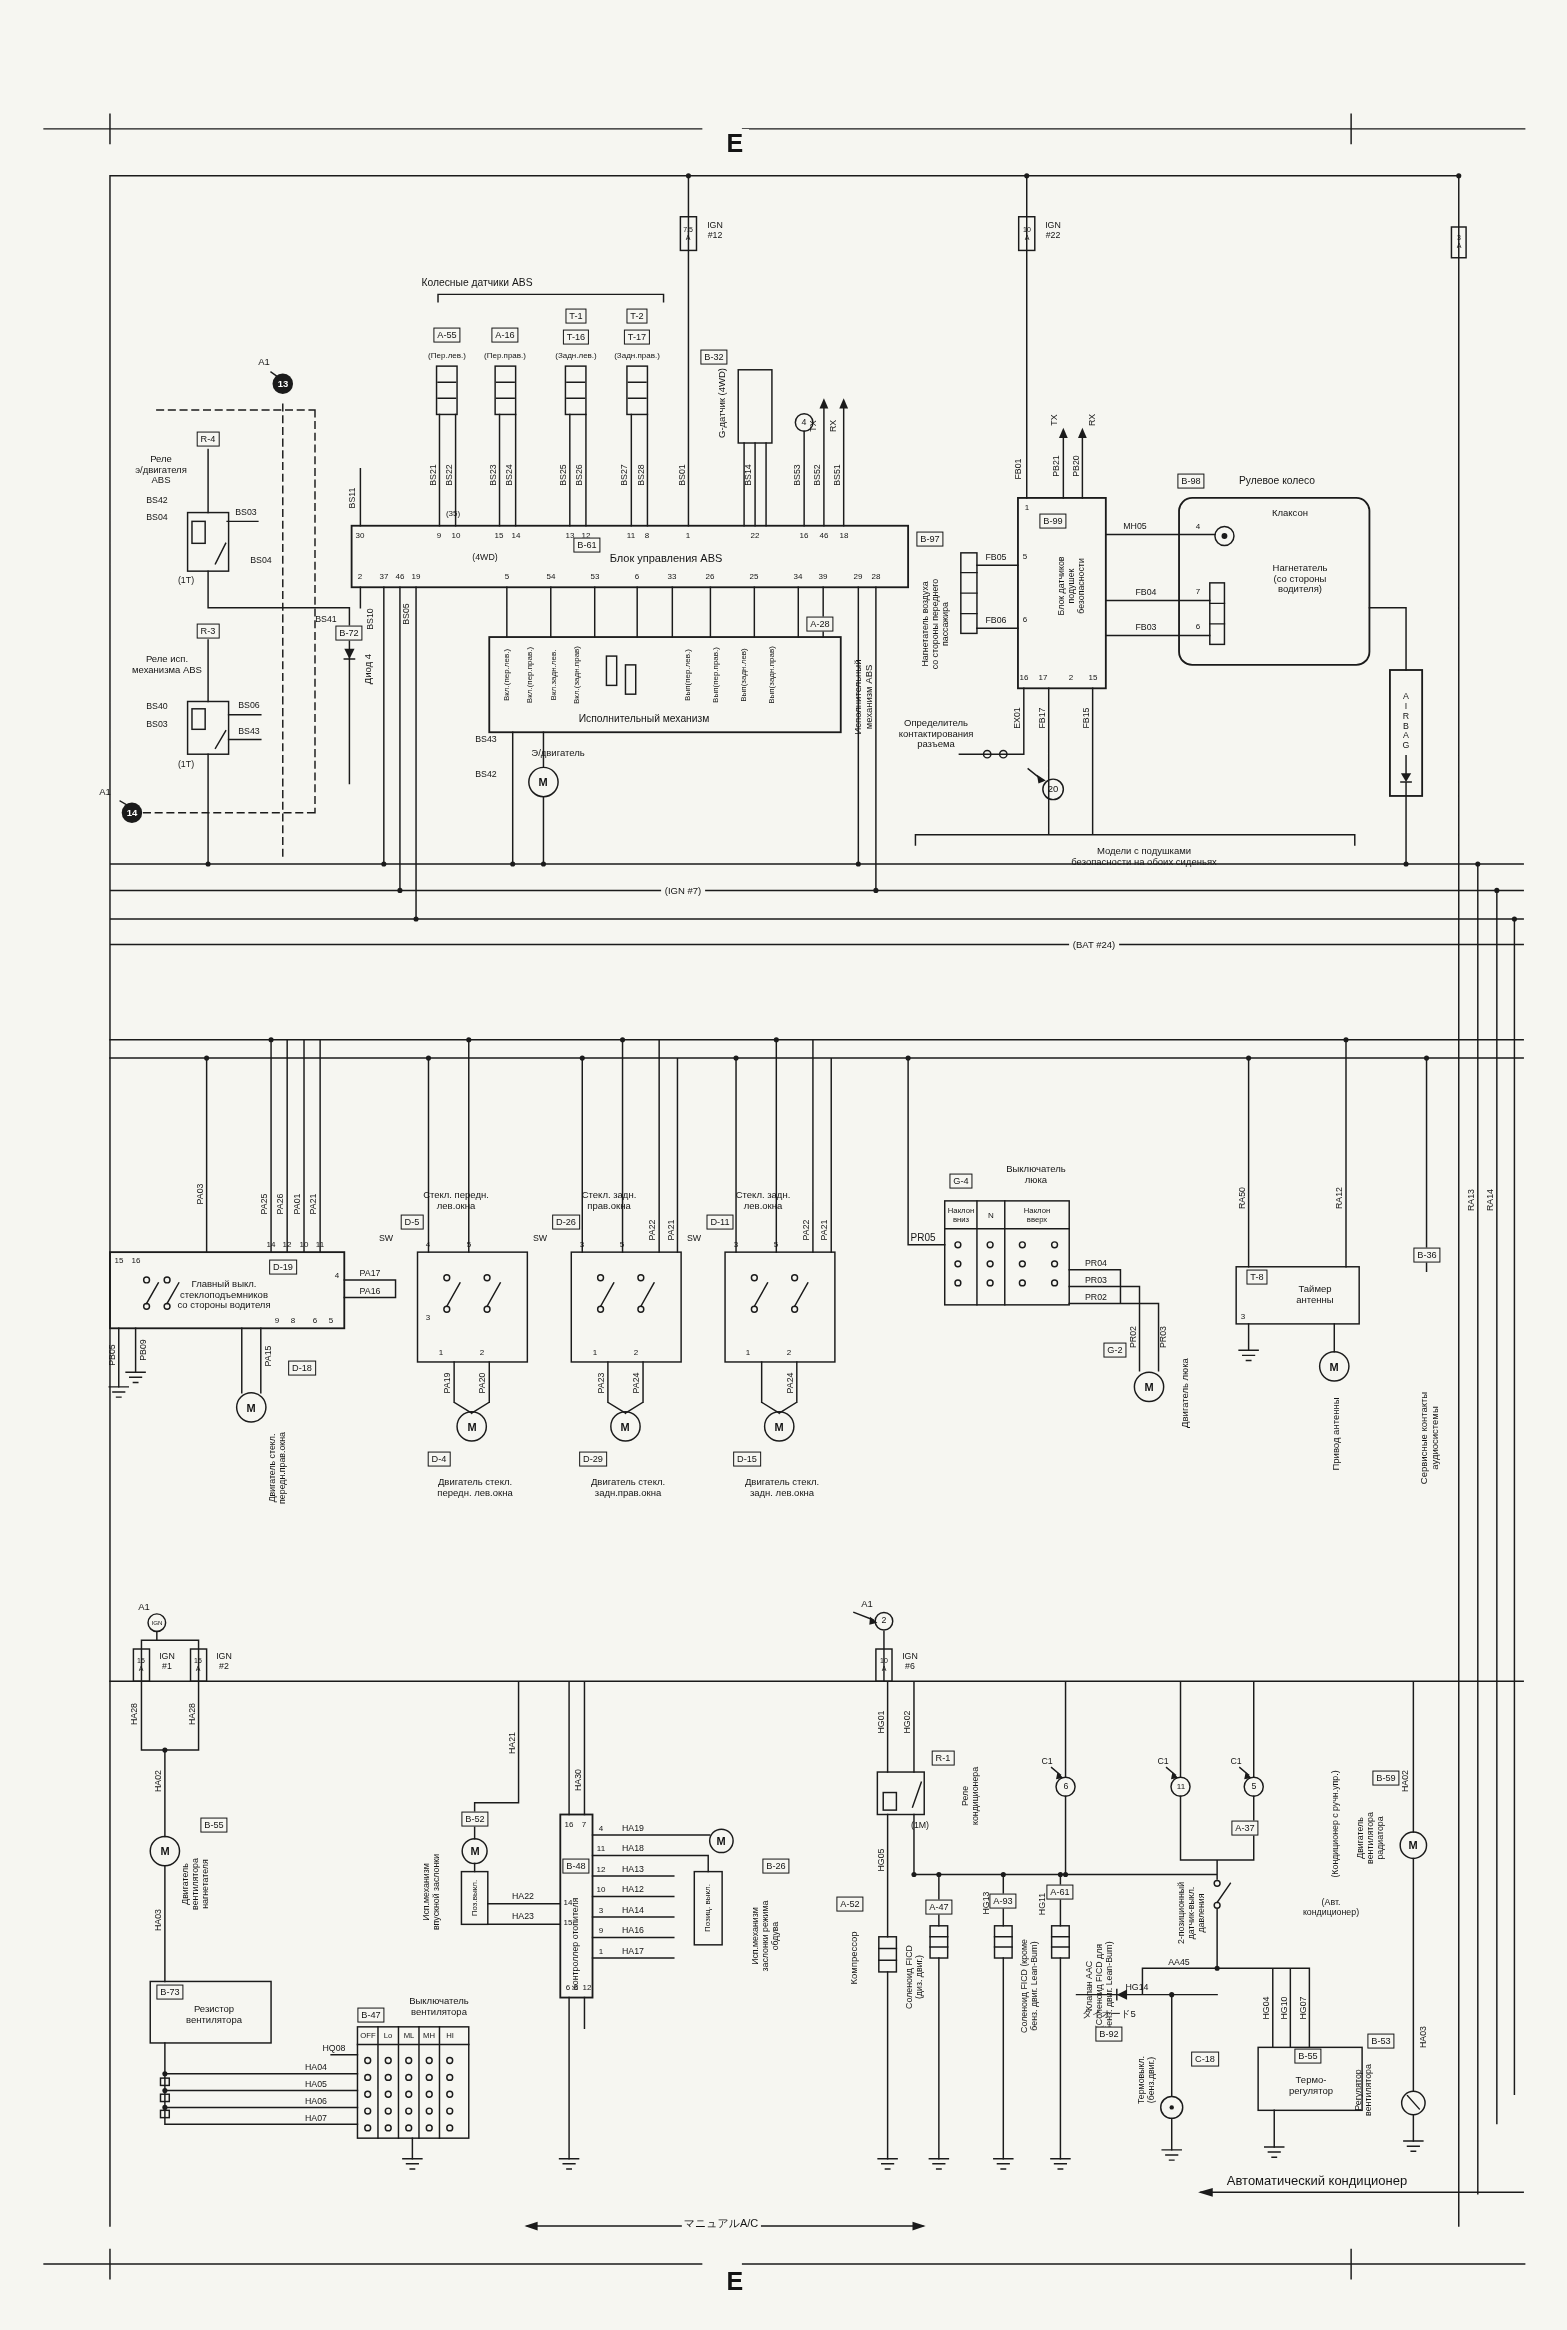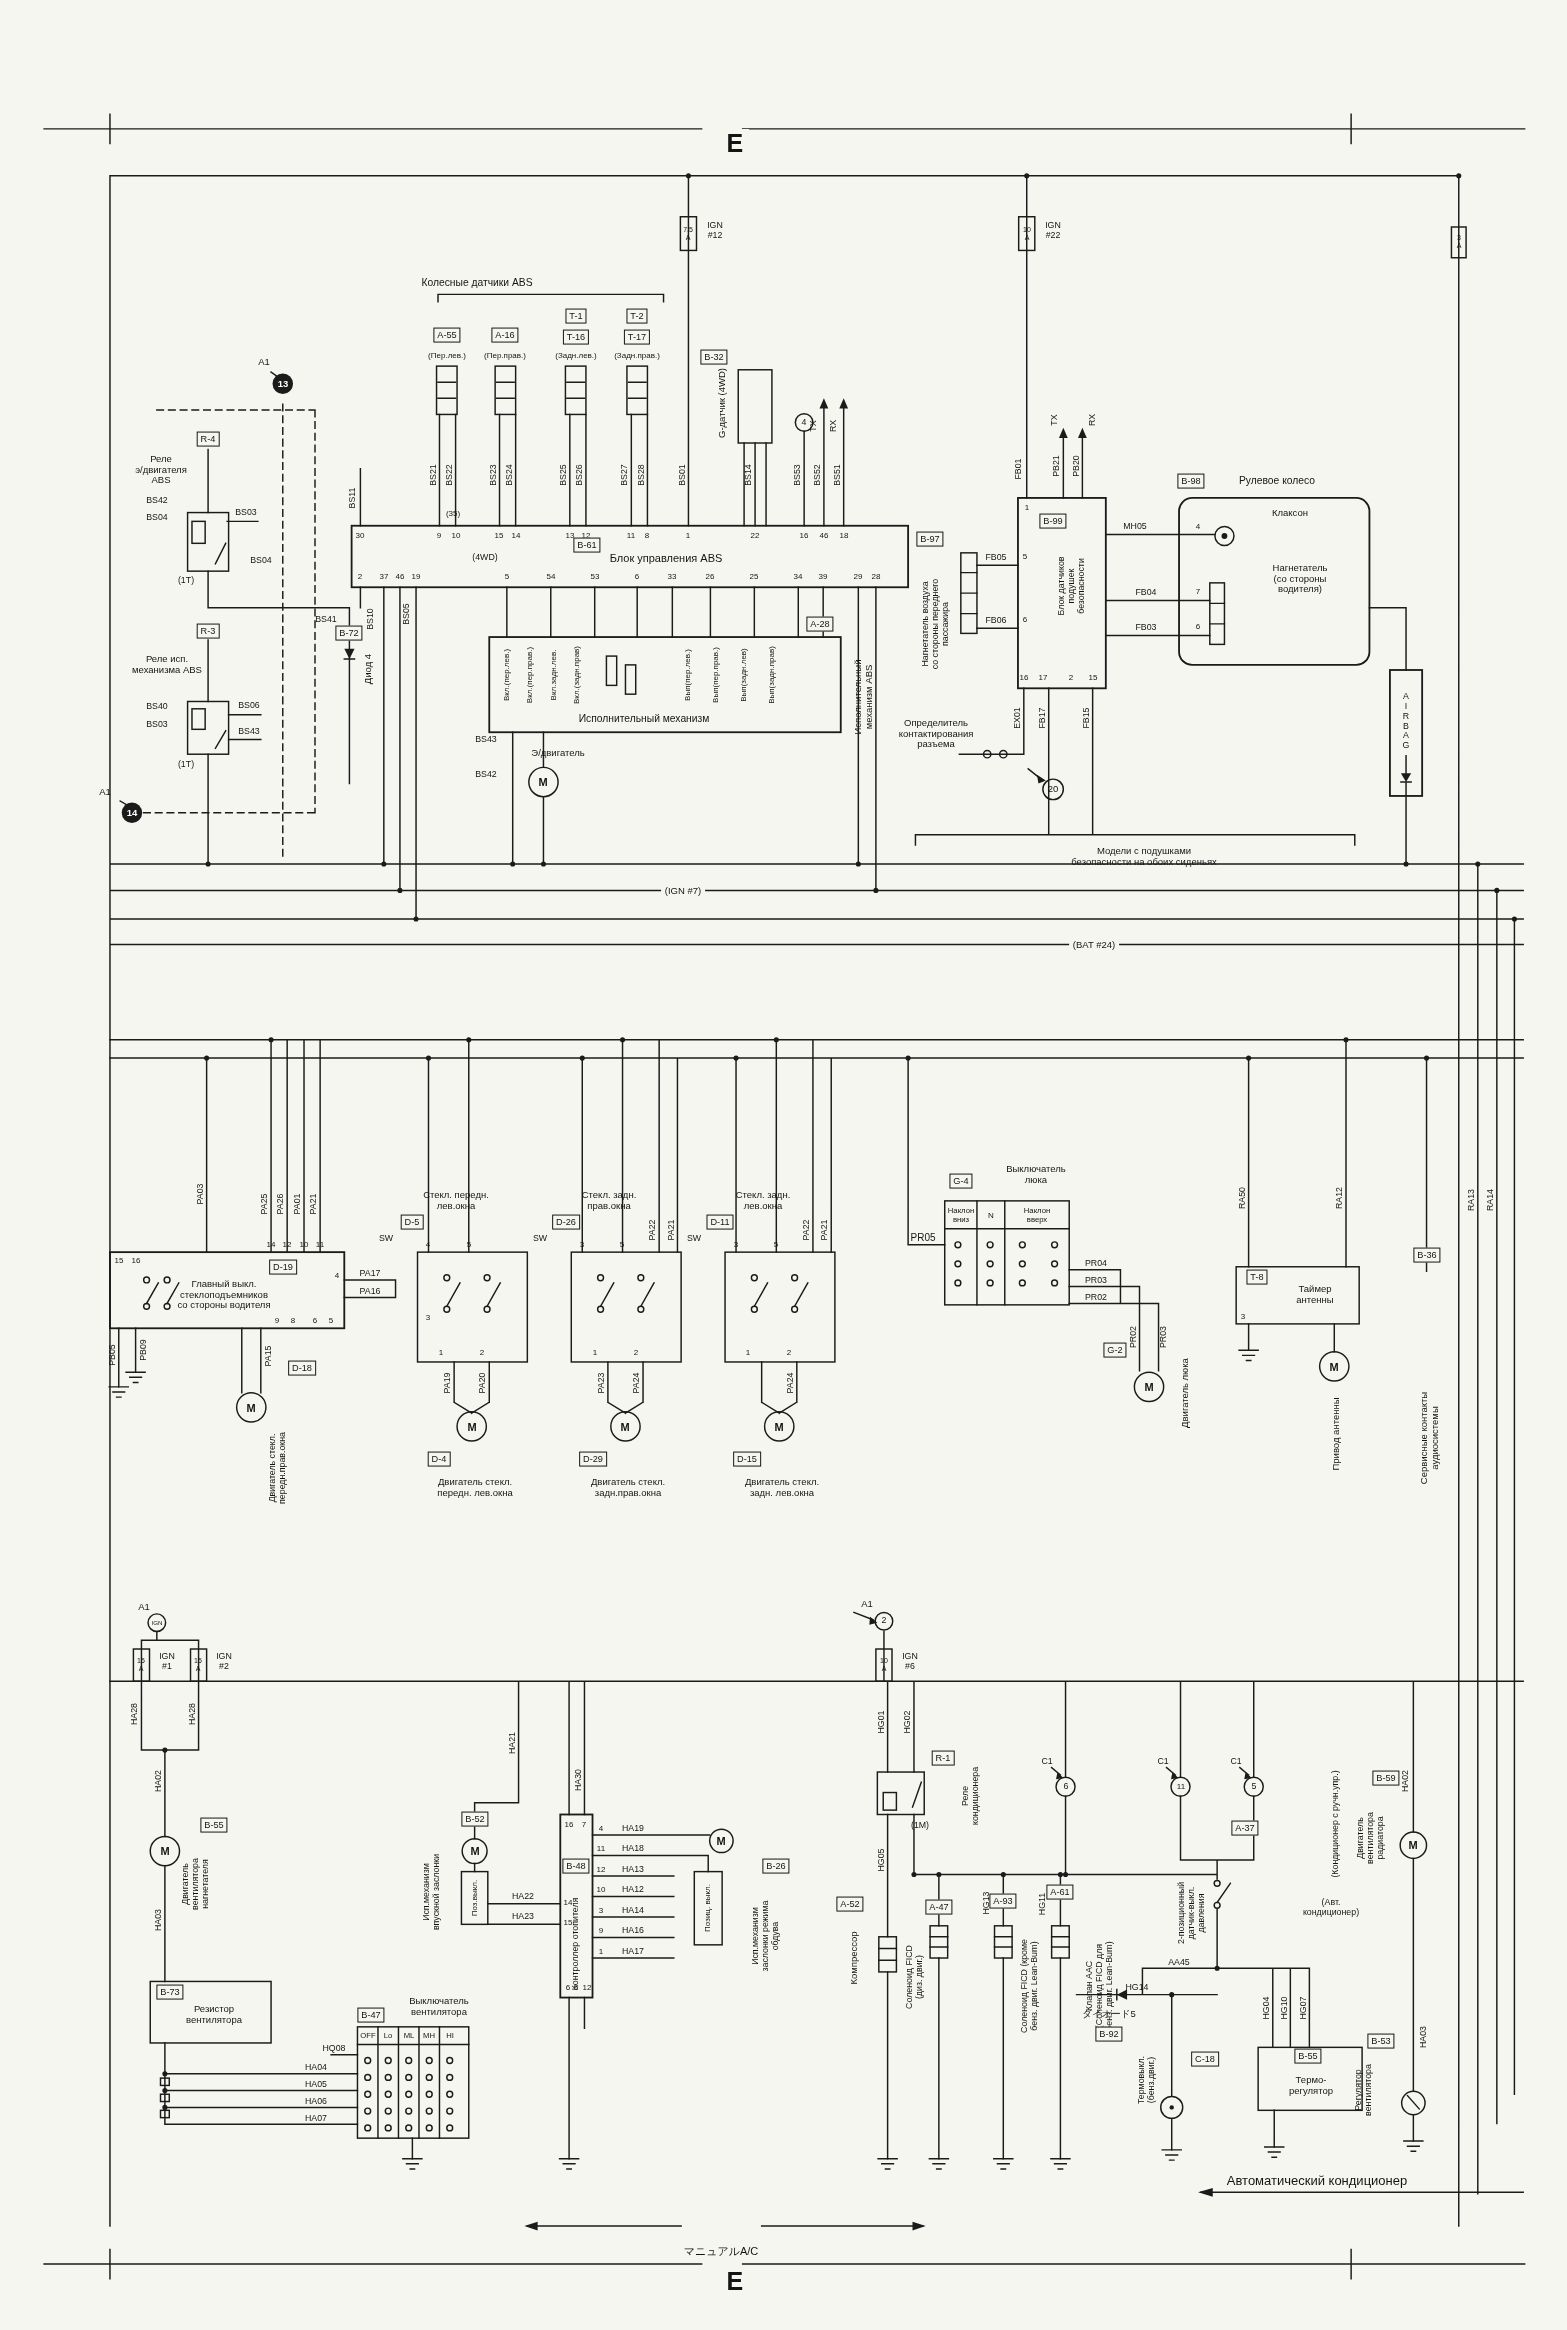--- a/index.html
+++ b/index.html
@@ -589,21 +589,21 @@
     <div class="lbl" style="left: 1364px; top: 2090px; font-size: 8.8px; transform: translate(-50%, -50%) rotate(-90deg);">Регулятор
 вентилятора</div>
     <div class="lbl" style="left: 1406px; top: 1781px; font-size: 8.8px; transform: translate(-50%, -50%) rotate(-90deg);">HA02</div>
     <div class="lbl m" style="left: 1413px; top: 1845px; transform: translate(-50%, -50%);">M</div>
     <div class="lbl" style="left: 1371px; top: 1838px; font-size: 8.8px; transform: translate(-50%, -50%) rotate(-90deg);">Двигатель
 вентилятора
 радиатора</div>
     <div class="lbl" style="left: 1336px; top: 1824px; font-size: 8.8px; transform: translate(-50%, -50%) rotate(-90deg);">(Кондиционер с ручн.упр.)</div>
     <div class="lbl" style="left: 1331px; top: 1908px; font-size: 8.8px; transform: translate(-50%, -50%);">(Авт.
 кондиционер)</div>
-    <div class="lbl" style="left: 721px; top: 2223px; font-size: 11px; transform: translate(-50%, -50%); margin-top: 28px;">マニュアルA/C</div>
+    <div class="lbl" style="left: 721px; top: 2223px; font-size: 11px; transform: translate(-50%, -50%);">マニュアルA/C</div>
     <div class="lbl" style="left: 1317px; top: 2181px; font-size: 13px; transform: translate(-50%, -50%);">Автоматический кондиционер</div>
     <div class="lbl badge" style="left: 447px; top: 335px; transform: translate(-50%, -50%);">A-55</div>
     <div class="lbl badge" style="left: 505px; top: 335px; transform: translate(-50%, -50%);">A-16</div>
     <div class="lbl badge" style="left: 576px; top: 316px; transform: translate(-50%, -50%);">T-1</div>
     <div class="lbl badge" style="left: 637px; top: 316px; transform: translate(-50%, -50%);">T-2</div>
     <div class="lbl badge" style="left: 576px; top: 337px; transform: translate(-50%, -50%);">T-16</div>
     <div class="lbl badge" style="left: 637px; top: 337px; transform: translate(-50%, -50%);">T-17</div>
     <div class="lbl badge" style="left: 714px; top: 357px; transform: translate(-50%, -50%);">B-32</div>
     <div class="lbl badge" style="left: 208px; top: 439px; transform: translate(-50%, -50%);">R-4</div>
     <div class="lbl badge" style="left: 208px; top: 631px; transform: translate(-50%, -50%);">R-3</div>

